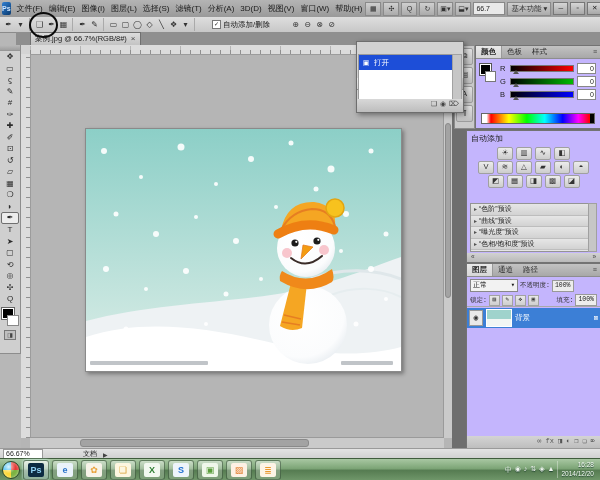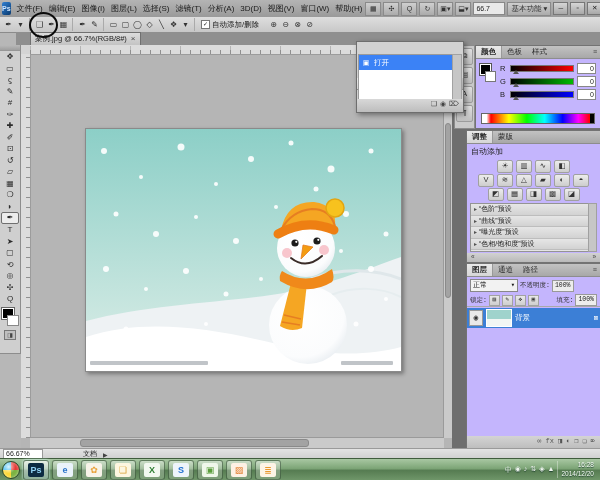--- a/index.html
+++ b/index.html
@@ -22,21 +22,21 @@
             font-size:7px;line-height:11px;padding:0 2px;color:#222;}
   #workspace-btn{font-size:7.5px;padding:0 3px;}
   .winbtn{width:13px;height:11px;border:1px solid #777;background:linear-gradient(#d6d6d6,#a8a8a8);
           font-size:6.5px;line-height:10px;text-align:center;}
   
   #optionsbar{position:absolute;left:0;top:17px;width:600px;height:15px;
               background:linear-gradient(#dedede,#c7c7c7);border-bottom:1px solid #8b8b8b;
               display:flex;align-items:center;gap:1px;font-size:8px;}
   .ob-icon{min-width:11px;height:11px;text-align:center;line-height:11px;font-size:8px;color:#333;}
   .ob-group{display:flex;align-items:center;border-right:1px solid #aaa;padding:0 3px;height:13px;gap:1px;}
-  #ob-check{display:flex;align-items:center;gap:2px;padding:0 5px;}
+  #ob-check{display:flex;align-items:center;gap:2px;padding:0 16px;}
   #ob-checkbox{width:7px;height:7px;background:#fff;border:1px solid #777;font-size:6px;line-height:7px;text-align:center;color:#222;}
   #annotation-circle{position:absolute;left:29px;top:12px;width:25px;height:22px;
                      border:2.5px solid #0a0a0a;border-radius:50%;pointer-events:none;z-index:50;}
   
   #tabbar{position:absolute;left:16px;top:32px;width:600px;height:13px;background:#8f8f8f;
           border-bottom:1px solid #6e6e6e;display:flex;align-items:flex-end;}
   #doctab{height:12px;background:linear-gradient(#dcdcdc,#c3c3c3);border:1px solid #707070;border-bottom:none;
           margin-left:14px;padding:0 4px;font-size:7.5px;line-height:12px;display:flex;gap:4px;align-items:center;}
   #doctab .close{color:#444;font-size:8px;}
   
@@ -65,21 +65,21 @@
   #vscroll .thumb{position:absolute;left:1px;right:1px;top:18%;height:45%;background:#a3a3a3;border:1px solid #8a8a8a;border-radius:3px;}
   #hscroll{position:absolute;left:9px;right:8px;bottom:0;height:10px;background:#cacaca;border-top:1px solid #9a9a9a;}
   #hscroll .thumb{position:absolute;top:1px;bottom:1px;left:12%;width:55%;background:#a3a3a3;border:1px solid #8a8a8a;border-radius:3px;}
   .wm{position:absolute;background:rgba(90,100,110,.38);border-radius:1px;}
   
   #history{position:absolute;left:356px;top:41px;width:106px;height:70px;background:#d2d2d2;
            border:1px solid #6e6e6e;box-shadow:2px 2px 5px rgba(0,0,0,.4);z-index:40;}
   #history .ptabs{height:11px;margin-top:36px;}
   #history-list{position:absolute;left:1px;right:9px;top:12px;bottom:12px;background:#ffffff;border:1px solid #9a9a9a;}
   .hist-row{display:flex;align-items:center;gap:3px;height:15px;padding:0 2px;font-size:7.5px;}
-  .hist-row.selected{background:#3b82f6;color:#fff;}
+  .hist-row.selected{background:#1d4ed8;color:#fff;}
   .hist-thumb{width:16px;height:11px;background:linear-gradient(#a8d8d2,#e7f3ef);border:1px solid #888;}
   .hist-ico{width:10px;text-align:center;font-size:7px;}
   #history-scroll{position:absolute;right:1px;top:12px;bottom:12px;width:8px;background:#c6c6c6;border:1px solid #a2a2a2;}
   #history-footer{position:absolute;left:0;right:0;bottom:0;height:11px;background:linear-gradient(#d8d8d8,#bdbdbd);
                   display:flex;justify-content:flex-end;gap:3px;padding:1px 4px;}
   #history-footer span{font-size:7px;color:#444;}
   
   #dock-gutter{position:absolute;left:452px;top:45px;width:148px;bottom:32px;background:#6e6e6e;}
   #collapsed-strip{position:absolute;left:454px;top:45px;width:19px;height:82px;background:#c9c9c9;border:1px solid #8b8b8b;}
   .col-icon{width:15px;height:15px;margin:2px auto;border:1px solid #9b9b9b;border-radius:2px;
@@ -398,24 +398,20 @@
           <div class="ch-track" style="background: linear-gradient(90deg, rgb(0, 0, 0), rgb(0, 0, 255));">
             <div class="ch-knob"></div>
           </div>
           <div class="ch-value">0</div>
         </div>
       </div>
     <div id="spectrum"></div>
   </div>
 
   <div class="panel" id="adjust-panel">
-    <div class="ptabs">
-      <div class="ptab active">调整</div>
-      <div class="ptab">蒙版</div>
-    </div>
     <div id="adj-title">自动添加</div>
     <div id="adj-rows">
         <div class="adj-row">
           <span class="adj-ico">☀</span>
           <span class="adj-ico">▥</span>
           <span class="adj-ico">∿</span>
           <span class="adj-ico">◧</span>
         </div>
         <div class="adj-row">
           <span class="adj-ico">V</span>

